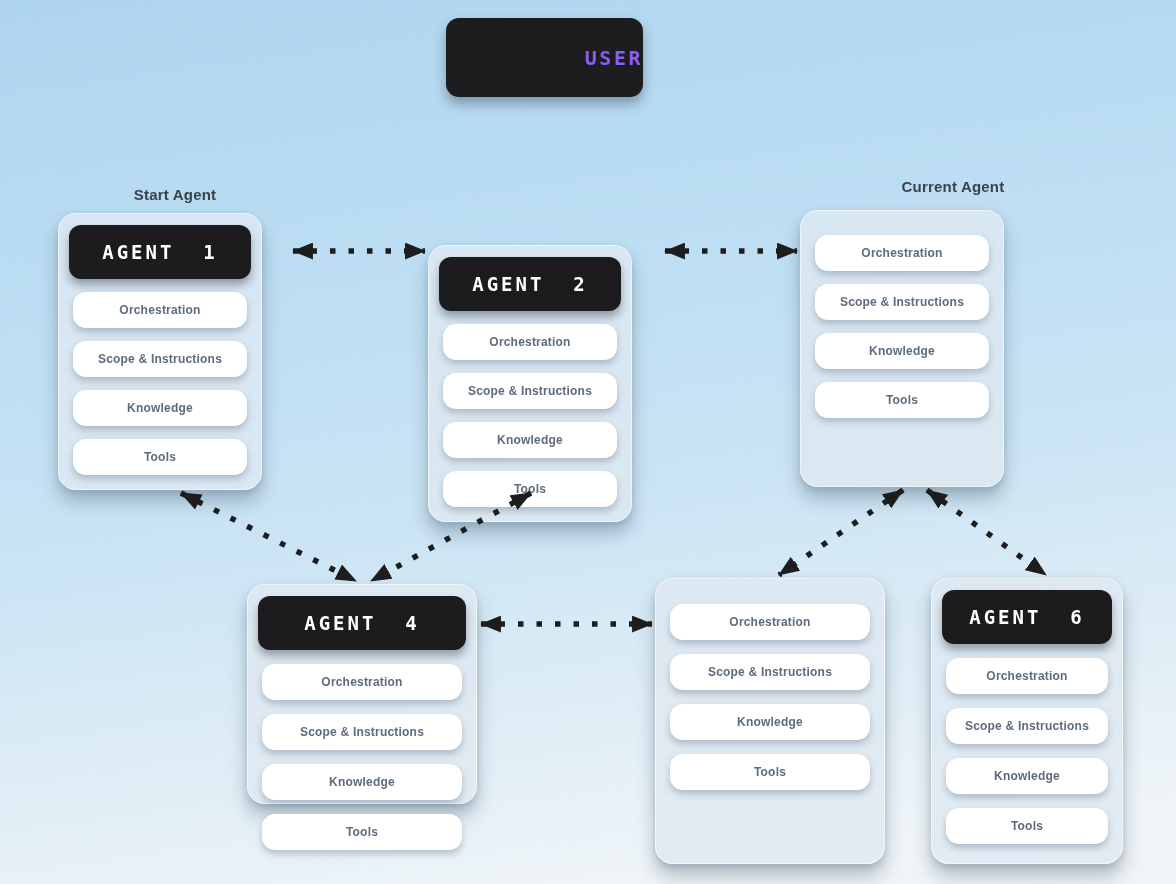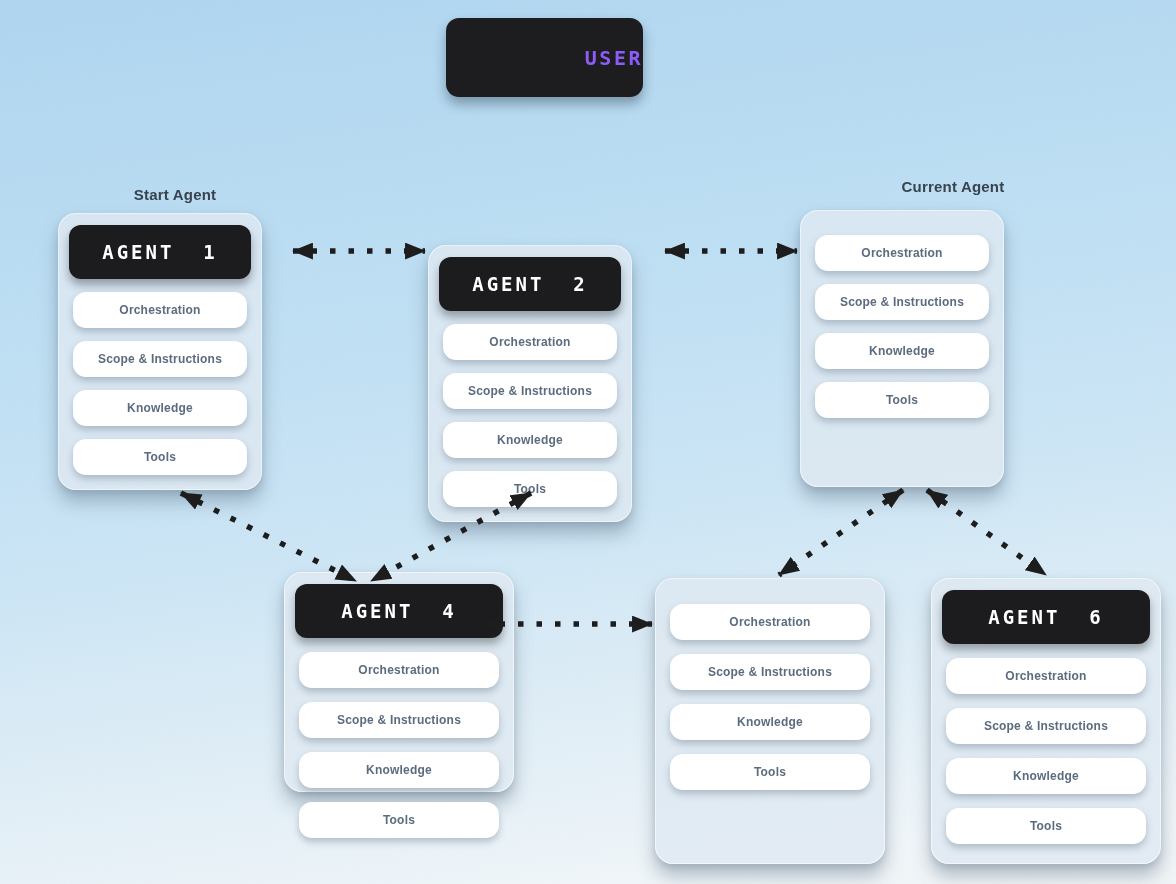--- a/index.html
+++ b/index.html
@@ -55,23 +55,23 @@
   .pill{
     margin:13px 6px 0;height:36px;
     background:#ffffff;border-radius:13px;
     display:flex;align-items:center;justify-content:center;
     box-shadow:0 4px 7px rgba(93,112,131,.38);
     color:#5c6c7e;font-size:12px;font-weight:bold;letter-spacing:.2px;
   }
   #agent-1{left:58px;top:213px;height:277px;}
   #agent-2{left:428px;top:213px;height:277px;margin-top:32px;}
   #agent-3{left:800px;top:210px;height:277px;}
-  #agent-4{left:247px;top:572px;height:220px;width:230px;margin-left:37px;}
+  #agent-4{left:247px;top:584px;height:220px;width:230px;}
   #agent-5{left:655px;top:578px;height:286px;width:230px;}
-  #agent-6{left:931px;top:578px;height:286px;width:230px;}
+  #agent-6{left:931px;top:578px;height:286px;width:192px;}
   .row2 .pill{margin-top:14px;}
 </style>
 </head>
 <body>
 
 <div class="stage">
 
   <svg class="noise-overlay" width="1176" height="884">
     <filter id="grain">
         <feTurbulence type="fractalNoise" baseFrequency="0.9" numOctaves="2" stitchTiles="stitch"></feTurbulence>

